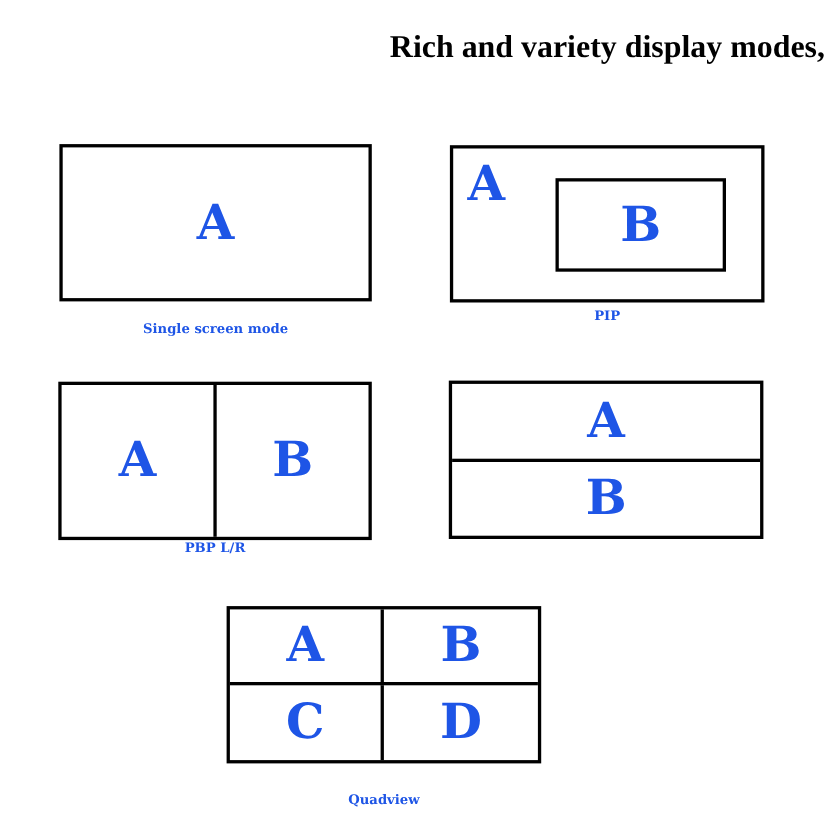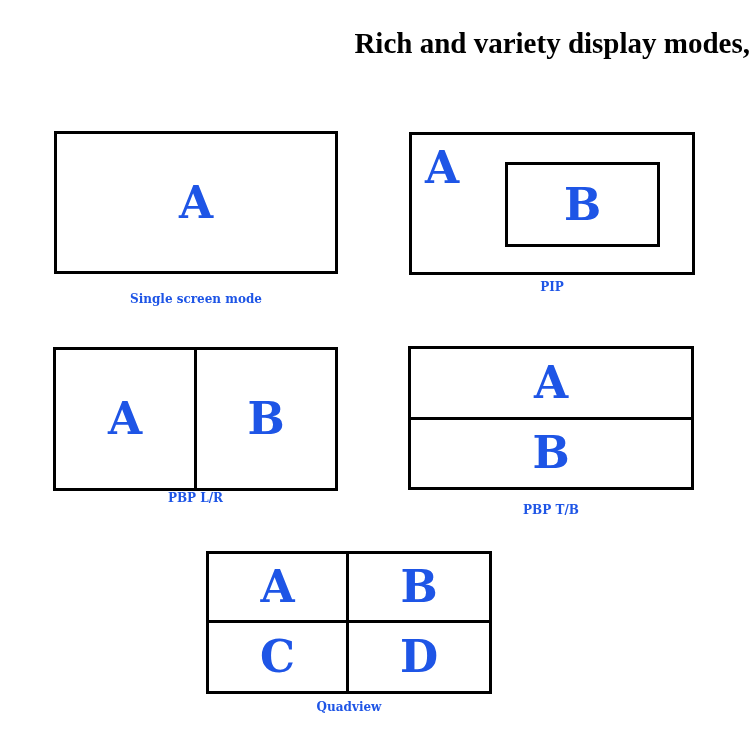--- a/index.html
+++ b/index.html
@@ -77,21 +77,21 @@
   
   .box-quad {
     left: 206px; top: 551px; width: 286px; height: 143px;
     display: grid;
     grid-template-columns: 1fr 1fr;
     grid-template-rows: 1fr 1fr;
   }
   .box-quad .cell-a { border-right: 3px solid var(--line); border-bottom: 3px solid var(--line); }
   .box-quad .cell-b { border-bottom: 3px solid var(--line); }
   .box-quad .cell-c { border-right: 3px solid var(--line); }
-  .label-quad { left: 206px; top: 696px; width: 286px; }
+  .label-quad { left: 206px; top: 716px; width: 286px; }
 </style>
 </head>
 <body>
 
 <div class="canvas">
 
   <div class="title">
     <div>Rich and variety display modes,</div>
   </div>
 
@@ -119,21 +119,20 @@
   <div class="mode-label label-pbplr">PBP L/R</div>
 
   <div class="box box-pbptb">
     <div class="cell cell-a">
       <span class="letter">A</span>
     </div>
     <div class="cell cell-b">
       <span class="letter">B</span>
     </div>
   </div>
-  <div class="mode-label label-pbptb">PBP T/B</div>
 
   <div class="box box-quad">
     <div class="cell cell-a">
       <span class="letter">A</span>
     </div>
     <div class="cell cell-b">
       <span class="letter">B</span>
     </div>
     <div class="cell cell-c">
       <span class="letter">C</span>

